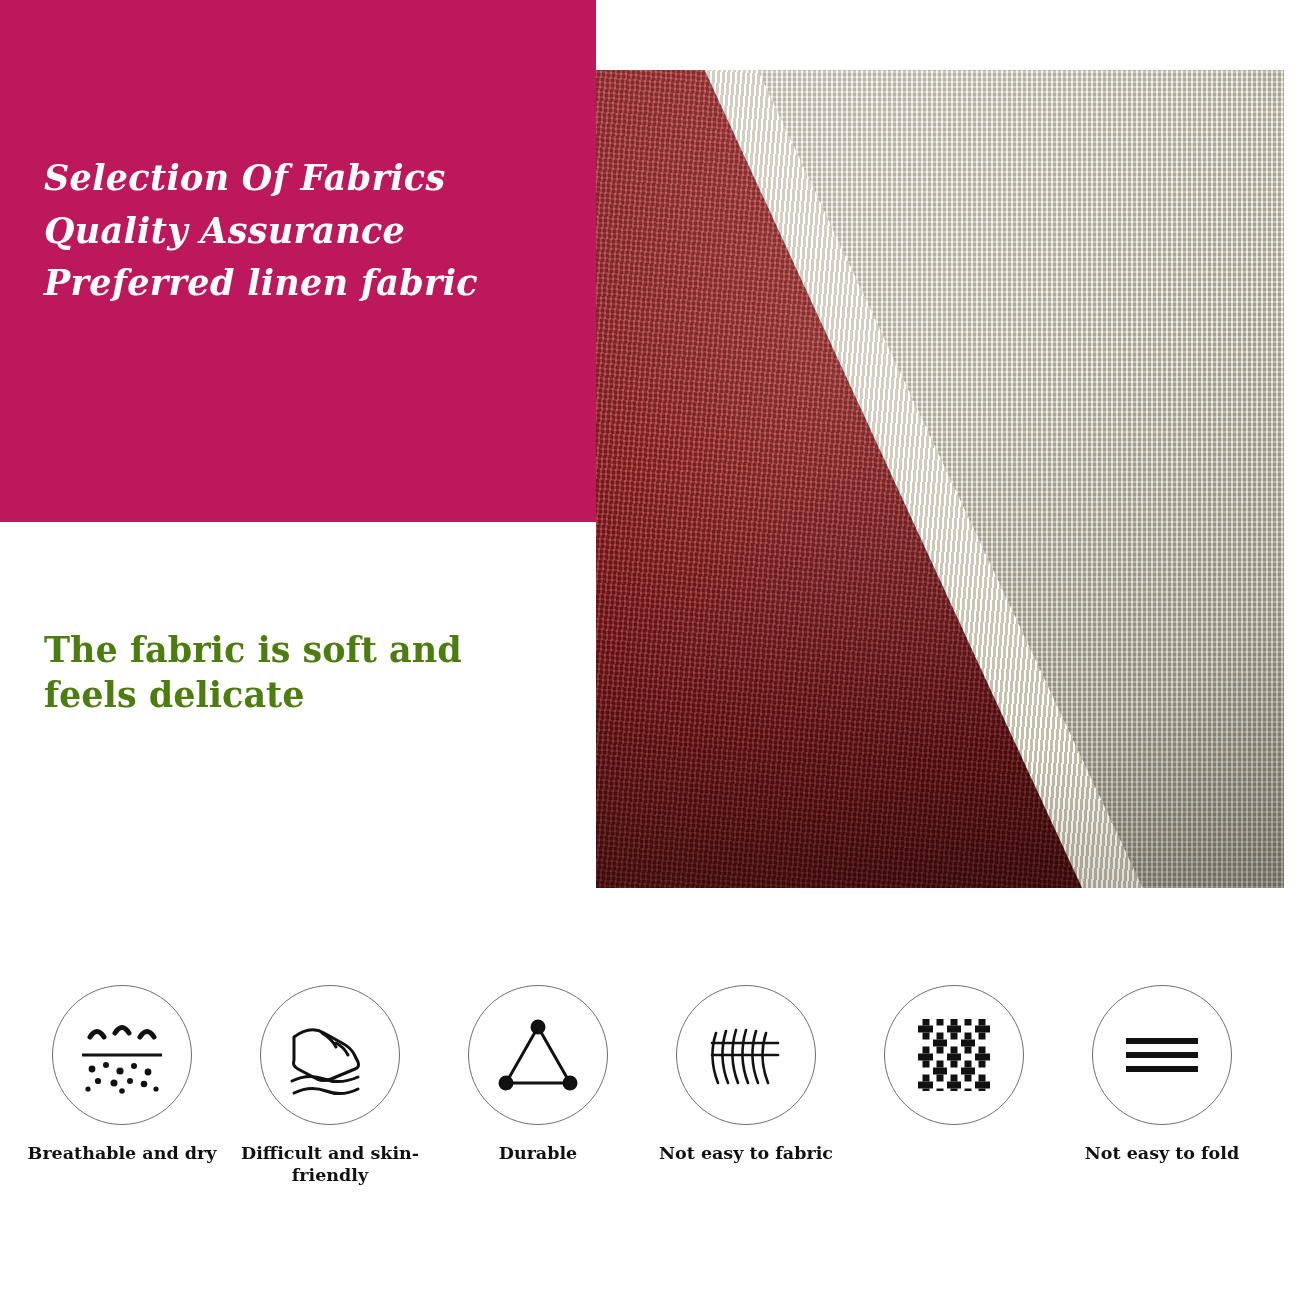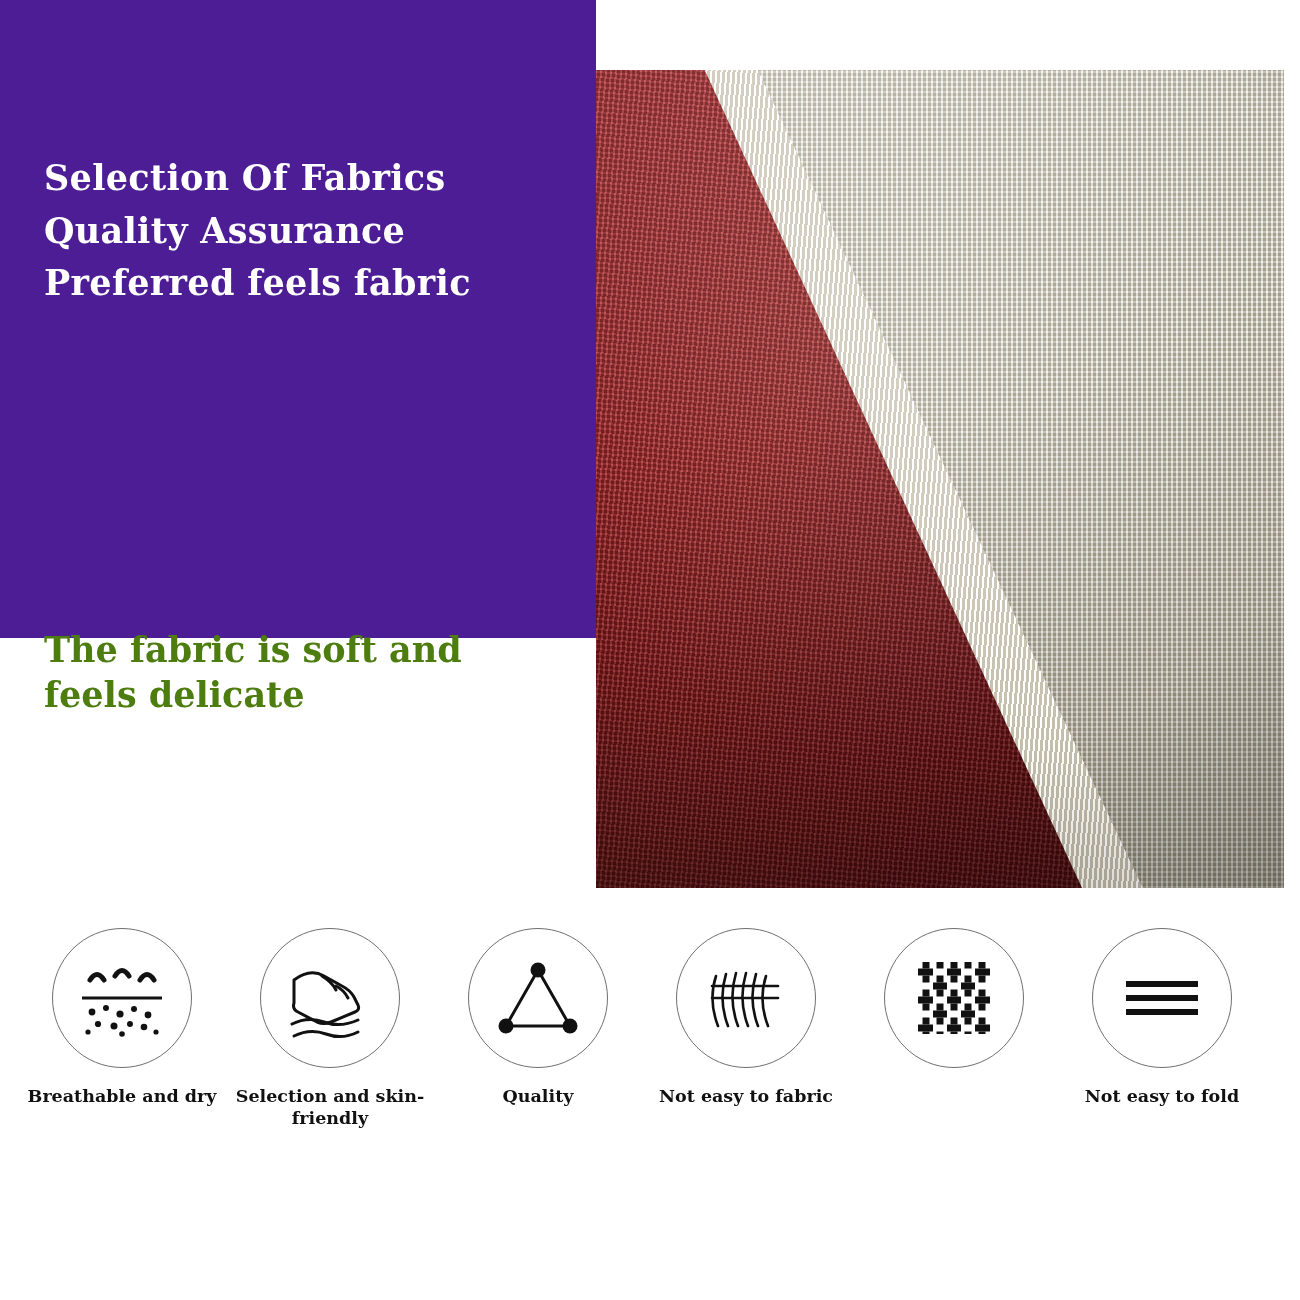--- a/index.html
+++ b/index.html
@@ -15,22 +15,23 @@
     width: 1300px;
     height: 1300px;
     background: #ffffff;
   }
 
   
   .dark-panel {
     position: absolute;
     left: 0; top: 0;
     width: 596px;
-    height: 638px;
-    background: #4c1d95;
+    height: 522px;
+    background: #be185d;
+    font-style: italic;
   }
   .dark-panel .headline {
     position: absolute;
     left: 44px;
     top: 152px;
     color: #ffffff;
   }
   .headline-line {
     font-family: "DejaVu Serif", serif;
     font-weight: bold;
@@ -109,21 +110,21 @@
     font-family: "DejaVu Serif", serif;
     font-weight: bold;
     font-size: 35px;
     line-height: 1.28;
   }
 
   
   .features {
     position: absolute;
     left: 0;
-    top: 928px;
+    top: 985px;
     width: 1300px;
     display: flex;
     justify-content: flex-start;
     padding-left: 18px;
   }
   .feature {
     width: 208px;
     display: flex;
     flex-direction: column;
     align-items: center;
@@ -151,21 +152,21 @@
 </style>
 </head>
 <body>
 
 <div class="page">
 
   <div class="dark-panel">
     <div class="headline">
       <div class="headline-line">Selection Of Fabrics</div>
       <div class="headline-line">Quality Assurance</div>
-      <div class="headline-line">Preferred feels fabric</div>
+      <div class="headline-line">Preferred linen fabric</div>
     </div>
   </div>
 
   <div class="photo">
     <div class="cream"></div>
     <div class="cream-shade"></div>
     <div class="red"></div>
     <div class="red-shade"></div>
     <div class="fold"></div>
     <div class="vignette"></div>
@@ -208,33 +209,33 @@
         <svg width="104" height="104" viewBox="0 0 104 104">
           <g fill="none" stroke="#111" stroke-width="3" stroke-linecap="round" stroke-linejoin="round">
             <path d="M16 34 q16 -12 30 -4 l18 10 q8 4 12 11 l4 8 q2 5 -3 7 l-24 10 q-7 3 -14 0 L20 66 q-6 -3 -4 -9 z"></path>
             <path d="M44 30 q10 6 14 14"></path>
             <path d="M58 40 q8 4 12 12"></path>
             <path d="M14 78 q16 -8 32 -2 q16 6 34 -2"></path>
             <path d="M16 90 q16 -8 32 -2 q16 6 32 -2"></path>
           </g>
         </svg>
       </div>
-      <div class="feature-label">Selection and skin-friendly</div>
+      <div class="feature-label">Difficult and skin-friendly</div>
     </div>
 
     <div class="feature">
       <div class="circle">
         <svg width="104" height="104" viewBox="0 0 104 104">
           <polygon points="52,24 84,80 20,80" fill="none" stroke="#111" stroke-width="3"></polygon>
           <circle cx="52" cy="24" r="7.5" fill="#111"></circle>
           <circle cx="84" cy="80" r="7.5" fill="#111"></circle>
           <circle cx="20" cy="80" r="7.5" fill="#111"></circle>
         </svg>
       </div>
-      <div class="feature-label">Quality</div>
+      <div class="feature-label">Durable</div>
     </div>
 
     <div class="feature">
       <div class="circle">
         <svg width="104" height="104" viewBox="0 0 104 104">
           <g fill="none" stroke="#111" stroke-width="2.6" stroke-linecap="round">
             <path d="M22 30 q-8 24 2 50"></path>
             <path d="M32 28 q-8 26 2 52"></path>
             <path d="M42 27 q-8 27 2 53"></path>
             <path d="M52 27 q-8 27 2 53"></path>

